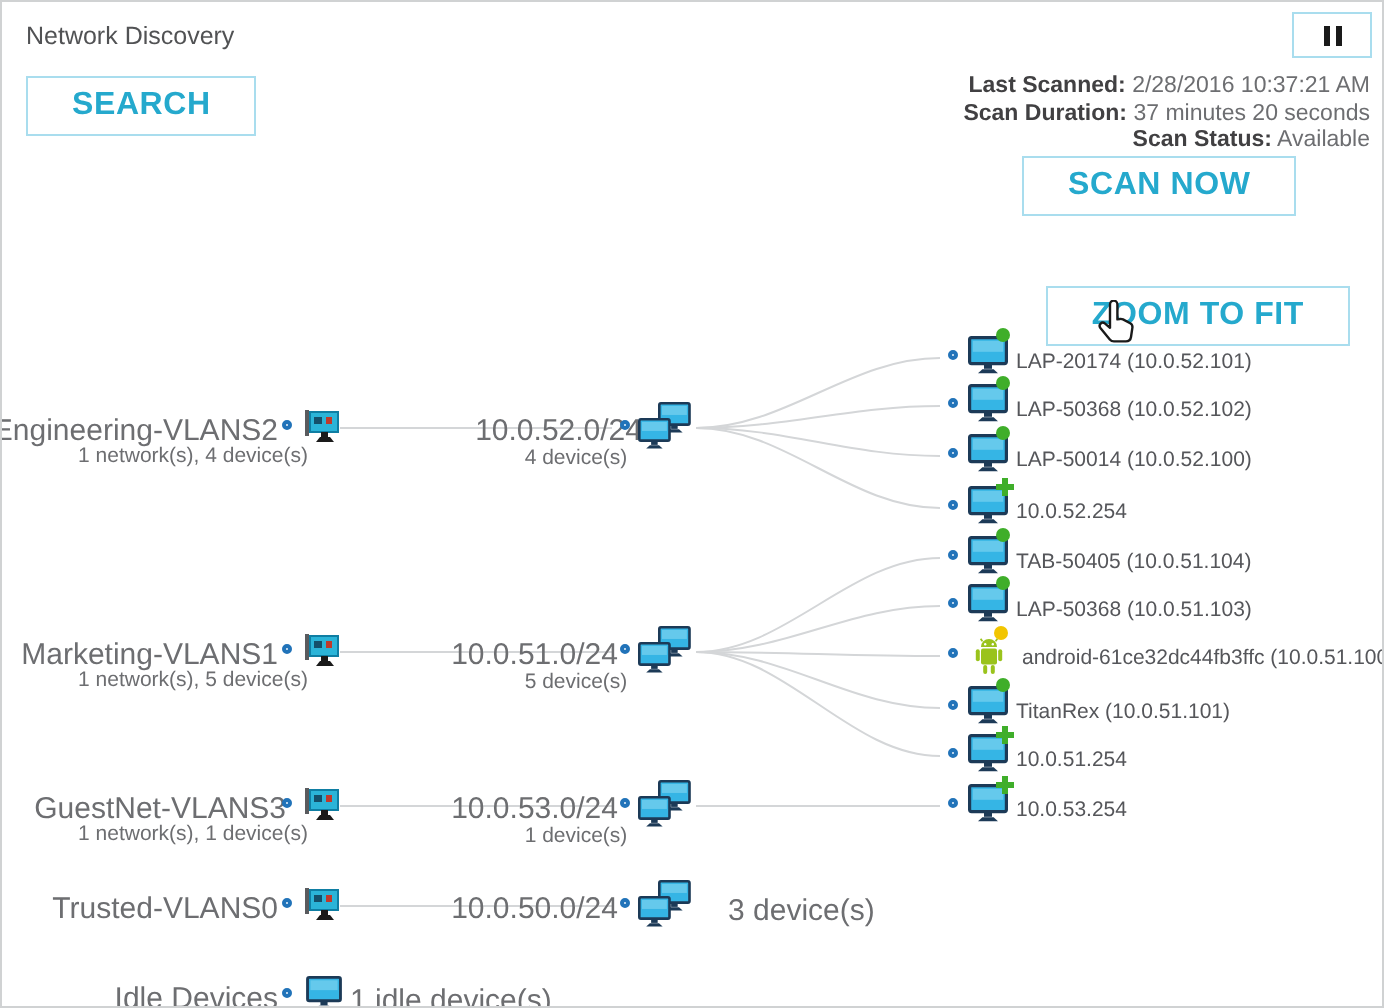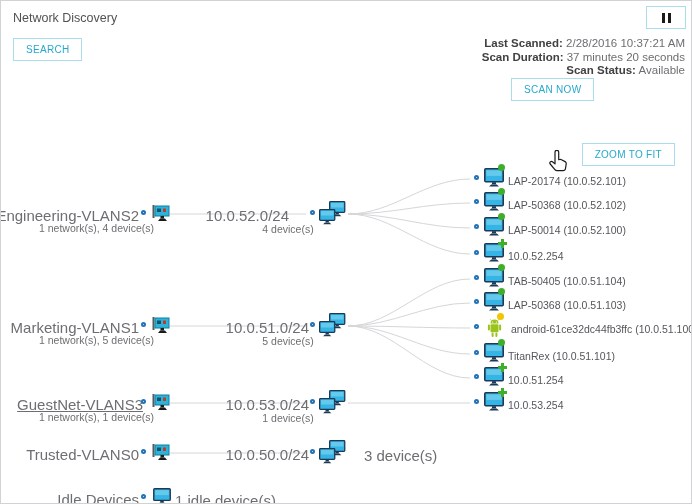--- a/index.html
+++ b/index.html
@@ -7,22 +7,22 @@
   .page {
     position:relative; width:692px; height:504px; background:#fff;
     border:1px solid #d0d2d3; overflow:hidden;
   }
   .page-title {
     position:absolute; left:12px; top:10px;
     font-size:12.5px; color:#515254;
   }
   .btn {
     display:inline-block; background:#fff; border:1px solid #a9ddee;
-    color:#25a9cd; font-weight:normal; font-size:10px; letter-spacing:.3px;
-    padding:5px 12px; cursor:pointer; white-space:nowrap;
+    color:#25a9cd; font-weight:bold; font-size:16px; letter-spacing:.3px;
+    padding:5px 22px; cursor:pointer; white-space:nowrap;
   }
   .search-btn { position:absolute; left:12px; top:37px; }
   .pause-btn {
     position:absolute; left:645px; top:5px; width:40px; height:23px;
     background:#fff; border:1px solid #a9ddee; display:flex;
     align-items:center; justify-content:center; gap:3px; cursor:pointer;
   }
   .pause-bar { width:3px; height:10px; background:#1a1a1a; }
   .scan-info {
     position:absolute; right:6px; top:36px; text-align:right;
@@ -133,21 +133,21 @@
         <div class="circle" style="left: 140px; top: 78px;"></div>
         <div class="icon" style="left: 150px; top: 71px;"><svg width="20" height="21" viewBox="0 0 20 21">
  <rect x="1.5" y="2" width="2" height="13" fill="#5a5b5e"></rect>
  <rect x="4" y="3" width="14" height="10" fill="#2bb4d8" stroke="#0f7ea3"></rect>
  <rect x="6" y="5.5" width="4" height="3.5" fill="#14506b"></rect>
  <rect x="12" y="5.5" width="3" height="3.5" fill="#c0392b"></rect>
  <rect x="9.5" y="13" width="3.5" height="2.5" fill="#1a1a1a"></rect>
  <path d="M7 18 h9 l-2-2.5 h-5 z" fill="#1a1a1a"></path>
           </svg></div>
         <div class="slabel" style="left: -2px; top: 90px; width: 195px; text-align: center;">1 network(s), 4 device(s)</div>
-        <div class="nlabel" style="right: 404px; top: 75px;">10.0.52.0/24</div>
+        <div class="nlabel" style="right: 372px; top: 75px;">10.0.52.0/24</div>
         <div class="circle" style="left: 309px; top: 78px;"></div>
         <div class="icon" style="left: 318px; top: 69px;"><svg width="27" height="25" viewBox="0 0 27 25">
  <g transform="translate(10,0) scale(0.82)">
   <rect x="0.8" y="0.8" width="18.4" height="13" rx="1" fill="#35b5e5" stroke="#1c3a57" stroke-width="1.6"></rect>
   <rect x="2.4" y="2.4" width="15.2" height="5.5" fill="#7fd4f0" opacity="0.65"></rect>
   <rect x="8" y="14.2" width="4" height="2.2" fill="#1c3a57"></rect>
   <path d="M5 18.6 h10 l-2.2-2 h-5.6 z" fill="#1c3a57"></path>
             </g>
  <g transform="translate(0,8) scale(0.82)">
   <rect x="0.8" y="0.8" width="18.4" height="13" rx="1" fill="#35b5e5" stroke="#1c3a57" stroke-width="1.6"></rect>
@@ -265,21 +265,21 @@
         <div class="badge-dot" style="left: 497px; top: 207px; background: rgb(63, 174, 42);"></div>
         <div class="circle" style="left: 473px; top: 242px;"></div>
         <div class="icon" style="left: 483px; top: 235px;"><svg width="20" height="19" viewBox="0 0 20 19">
  <rect x="0.8" y="0.8" width="18.4" height="13" rx="1" fill="#35b5e5" stroke="#1c3a57" stroke-width="1.6"></rect>
  <rect x="2.4" y="2.4" width="15.2" height="5.5" fill="#7fd4f0" opacity="0.65"></rect>
  <rect x="8" y="14.2" width="4" height="2.2" fill="#1c3a57"></rect>
  <path d="M5 18.6 h10 l-2.2-2 h-5.6 z" fill="#1c3a57"></path>
           </svg></div>
         <div class="dlabel" style="left: 507px; top: 242px;">10.0.51.254</div>
         <div class="badge-plus" style="left: 497px; top: 231px;"></div>
-        <div class="nlabel" style="right: 550px; top: 264px; text-decoration: underline;">GuestNet-VLANS3</div>
+        <div class="nlabel" style="right: 550px; top: 264px;">GuestNet-VLANS3</div>
         <div class="circle" style="left: 140px; top: 267px;"></div>
         <div class="icon" style="left: 150px; top: 260px;"><svg width="20" height="21" viewBox="0 0 20 21">
  <rect x="1.5" y="2" width="2" height="13" fill="#5a5b5e"></rect>
  <rect x="4" y="3" width="14" height="10" fill="#2bb4d8" stroke="#0f7ea3"></rect>
  <rect x="6" y="5.5" width="4" height="3.5" fill="#14506b"></rect>
  <rect x="12" y="5.5" width="3" height="3.5" fill="#c0392b"></rect>
  <rect x="9.5" y="13" width="3.5" height="2.5" fill="#1a1a1a"></rect>
  <path d="M7 18 h9 l-2-2.5 h-5 z" fill="#1a1a1a"></path>
           </svg></div>
         <div class="slabel" style="left: -2px; top: 279px; width: 195px; text-align: center;">1 network(s), 1 device(s)</div>

